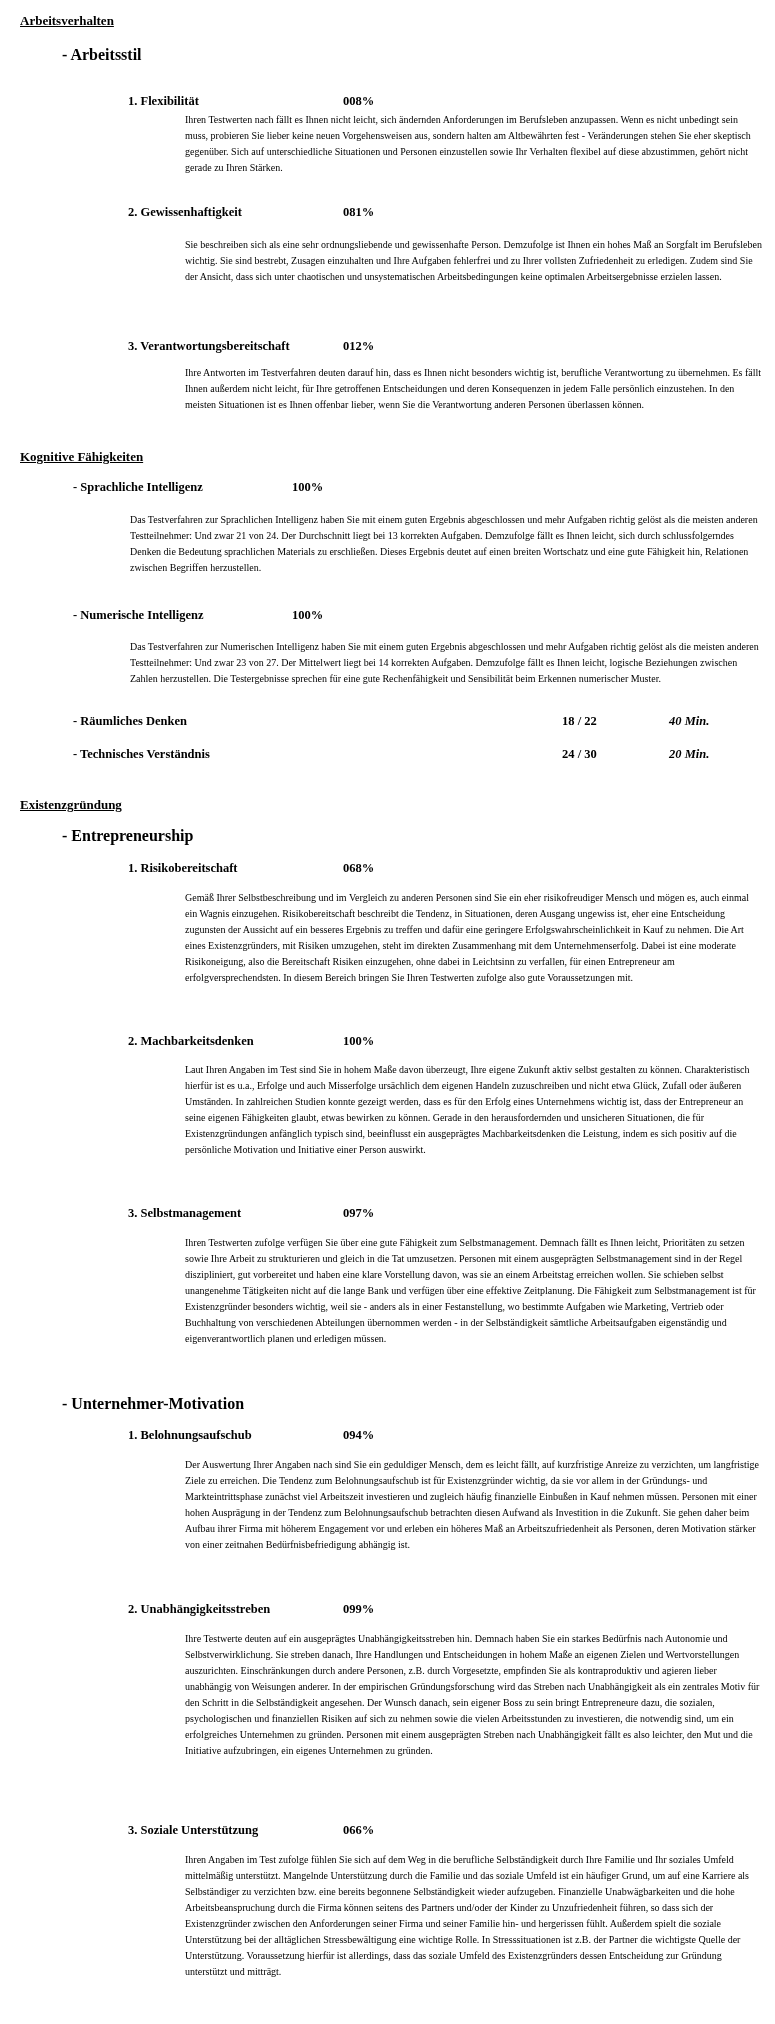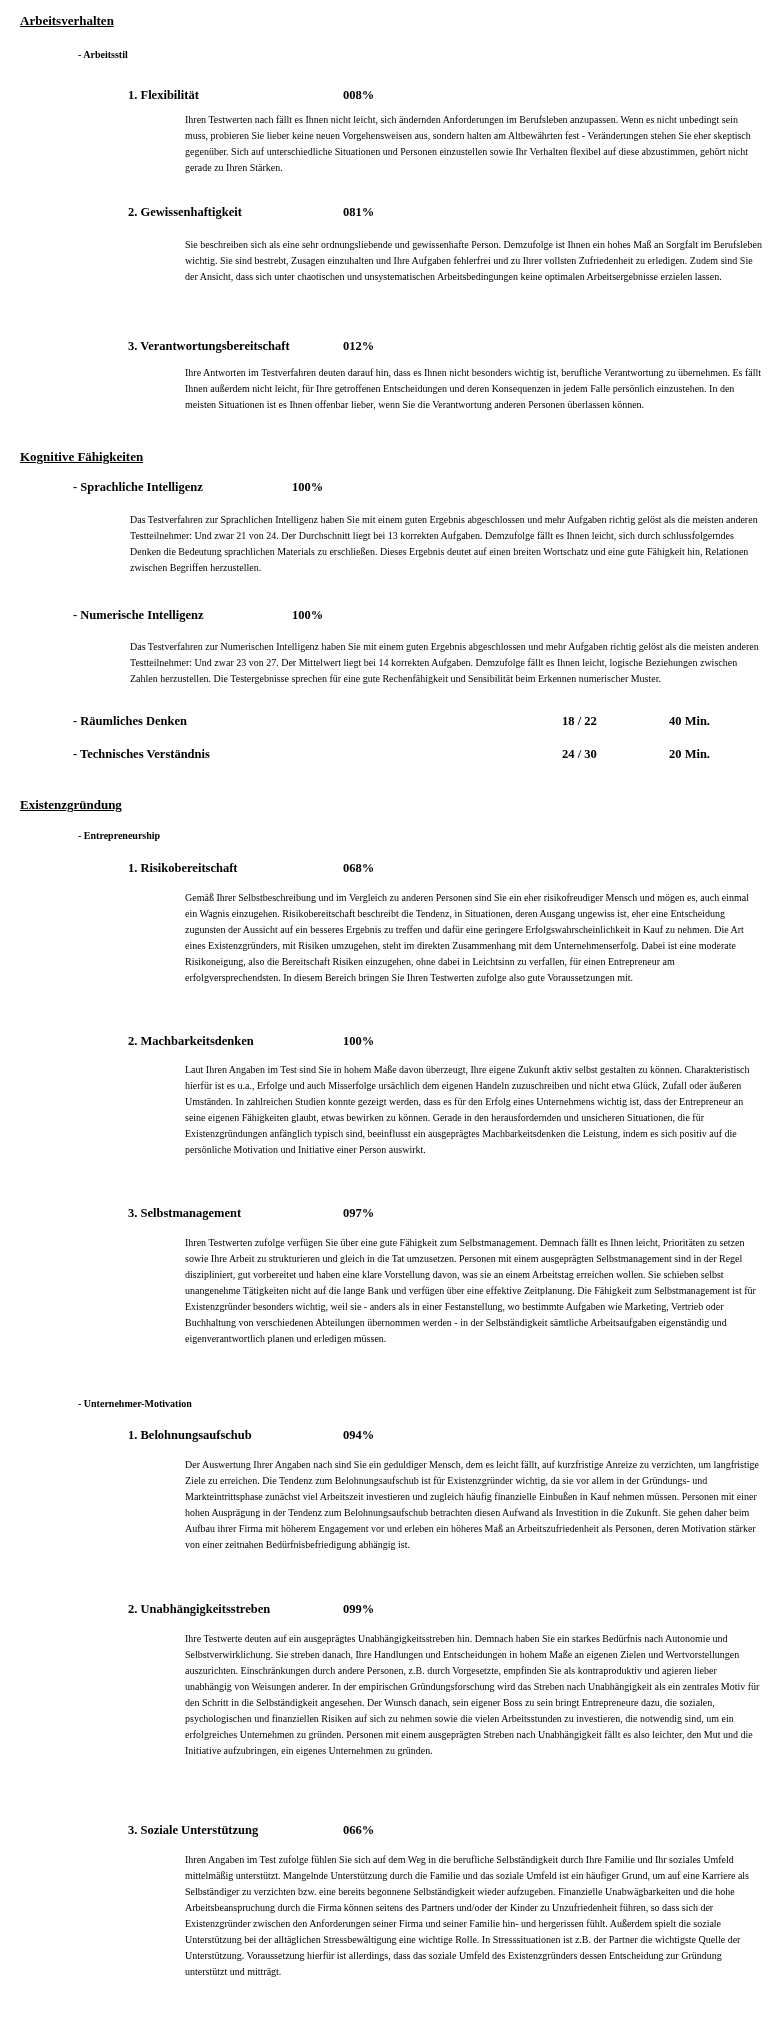--- a/index.html
+++ b/index.html
@@ -13,54 +13,54 @@
     font-family:"Liberation Serif","DejaVu Serif",serif;
     overflow:hidden;
     border-radius:27px;
   }
   .sec{
     position:absolute;left:20px;
     font-size:13px;font-weight:bold;text-decoration:underline;
     line-height:16px;white-space:nowrap;
   }
   .grp{
-    position:absolute;left:78px;
-    font-size:10px;font-weight:bold;
+    position:absolute;left:62px;
+    font-size:16px;font-weight:bold;
     line-height:16px;white-space:nowrap;
   }
   .row{position:absolute;left:0;width:775px;height:16px;}
   .lbl,.val{
     position:absolute;top:0;
     font-size:12.5px;font-weight:bold;
     line-height:16px;white-space:nowrap;
   }
   .l1{left:73px;text-align:right;}
   .l2{left:128px;}
   .v1{left:292px;}
   .v2{left:343px;}
   .vscore{left:562px;text-align:right;}
-  .vtime{left:669px;}
+  .vtime{left:669px;font-style:italic;}
   .para{
     position:absolute;
     font-size:10px;line-height:16px;
     text-align:left;
   }
   .p1{left:130px;width:633px;}
   .p2{left:185px;width:578px;}
 </style>
 </head>
 <body>
 
 <div class="doc">
 
   <div class="sec" style="top:13px">Arbeitsverhalten</div>
 
   <div class="grp" style="top:47px">- Arbeitsstil</div>
 
-  <div class="row" style="top:87px">
+  <div class="row" style="top:93px">
     <span class="lbl l2">1. Flexibilität</span>
     <span class="val v2">008%</span>
   </div>
   <div class="para p2" style="top:112px">Ihren Testwerten nach fällt es Ihnen nicht leicht, sich ändernden Anforderungen im Berufsleben anzupassen. Wenn es nicht unbedingt sein muss, probieren Sie lieber keine neuen Vorgehensweisen aus, sondern halten am Altbewährten fest - Veränderungen stehen Sie eher skeptisch gegenüber. Sich auf unterschiedliche Situationen und Personen einzustellen sowie Ihr Verhalten flexibel auf diese abzustimmen, gehört nicht gerade zu Ihren Stärken.</div>
 
   <div class="row" style="top:204px">
     <span class="lbl l2">2. Gewissenhaftigkeit</span>
     <span class="val v2">081%</span>
   </div>
   <div class="para p2" style="top:237px">Sie beschreiben sich als eine sehr ordnungsliebende und gewissenhafte Person. Demzufolge ist Ihnen ein hohes Maß an Sorgfalt im Berufsleben wichtig. Sie sind bestrebt, Zusagen einzuhalten und Ihre Aufgaben fehlerfrei und zu Ihrer vollsten Zufriedenheit zu erledigen. Zudem sind Sie der Ansicht, dass sich unter chaotischen und unsystematischen Arbeitsbedingungen keine optimalen Arbeitsergebnisse erzielen lassen.</div>

